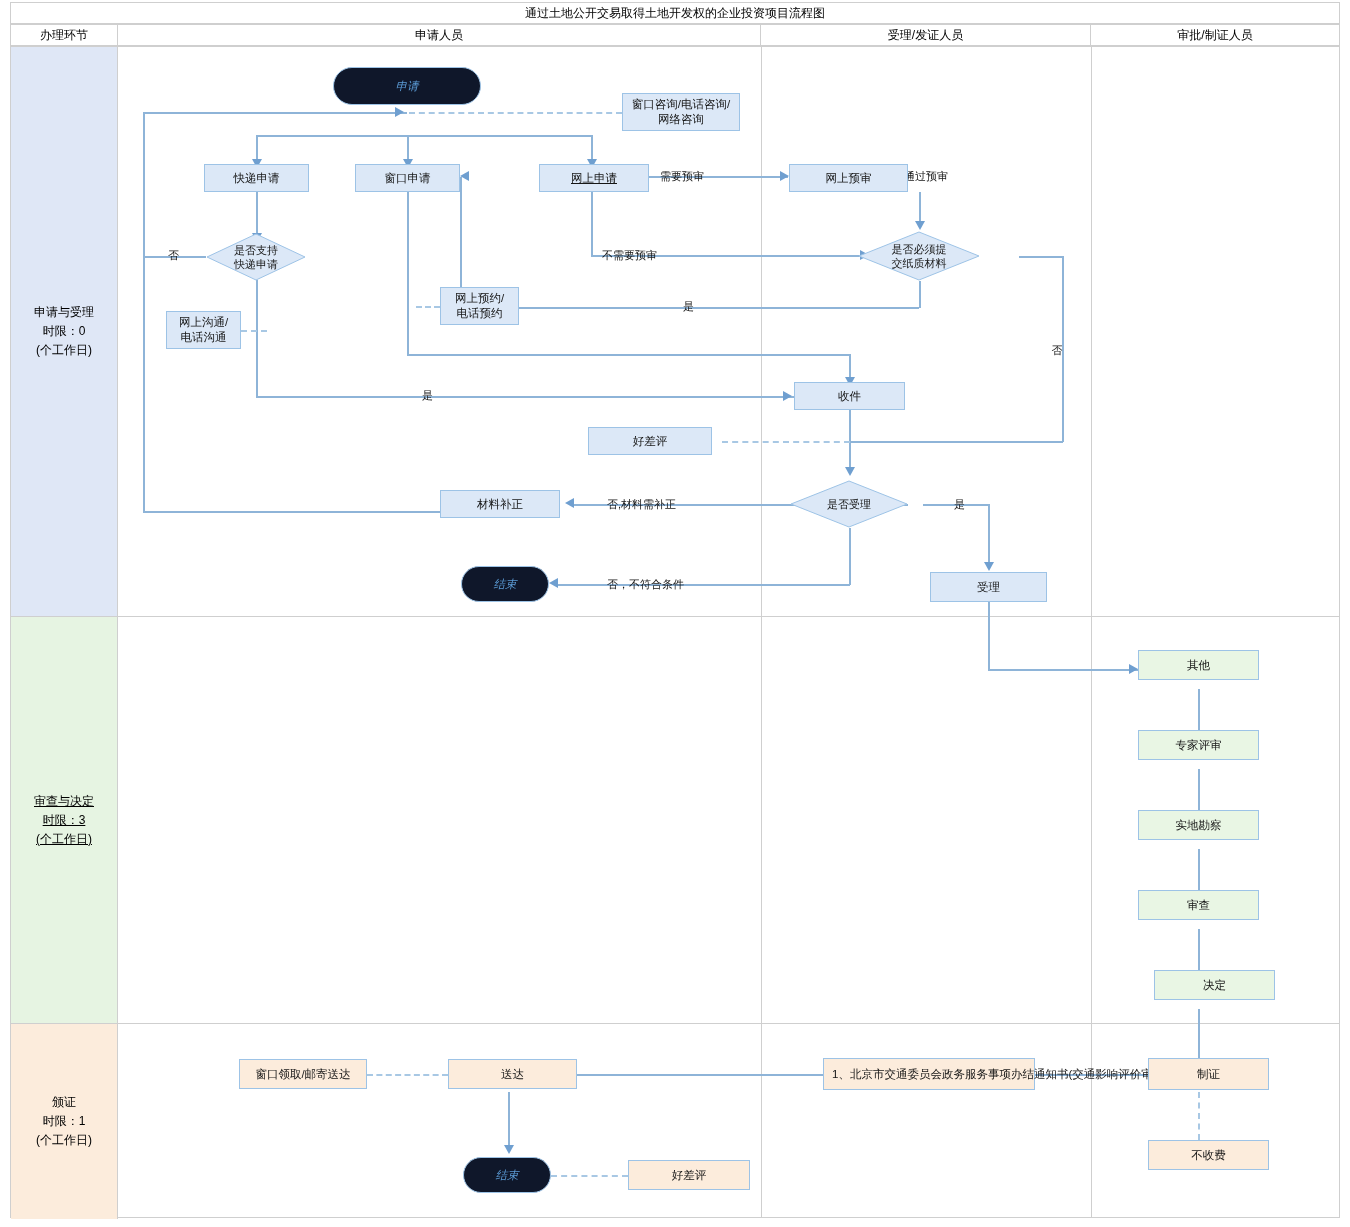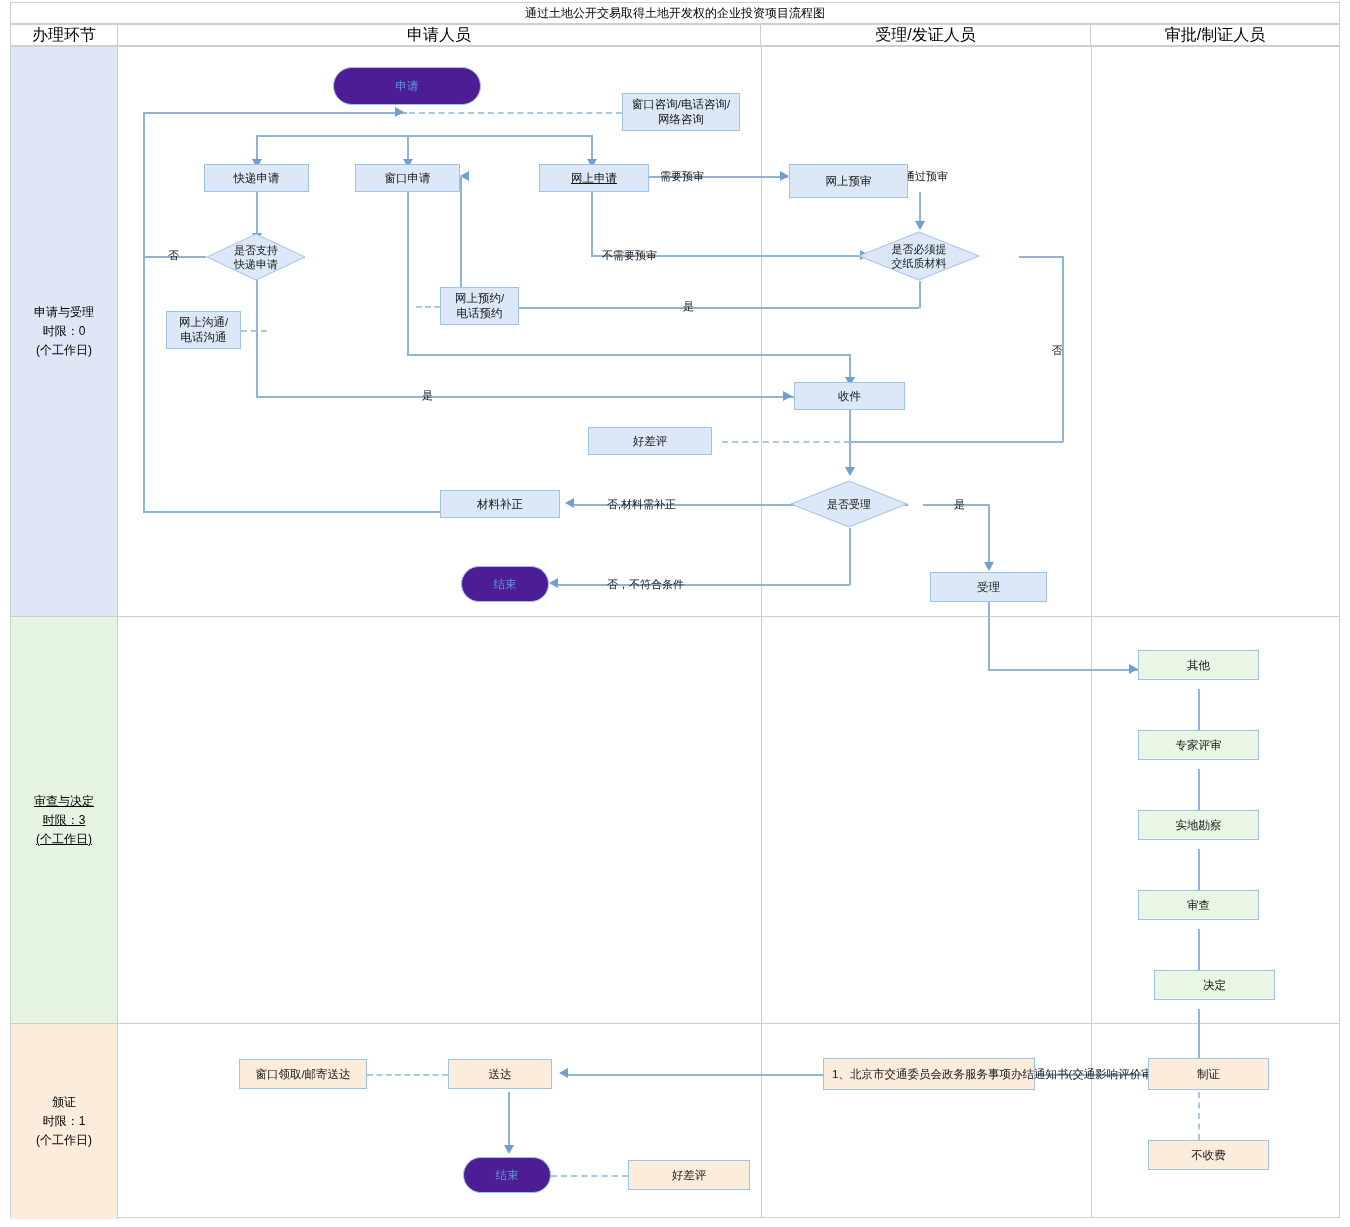--- a/index.html
+++ b/index.html
@@ -6,39 +6,39 @@
   body{font-family:"Liberation Sans","DejaVu Sans",sans-serif;}
   #page{position:relative;width:1350px;height:1227px;overflow:hidden;background:#fff;}
 
   
   .frame{position:absolute;border:1px solid #cfcfcf;box-sizing:border-box;}
   #title-bar{left:10px;top:2px;width:1330px;height:22px;display:flex;align-items:center;justify-content:center;}
   #title-bar .t{font-size:12px;color:#000;font-weight:normal;}
 
   #header-row{left:10px;top:24px;width:1330px;height:22px;}
   .hcell{position:absolute;top:0;height:100%;display:flex;align-items:center;justify-content:center;
-         font-size:16px;color:#000;box-sizing:border-box;border-right:1px solid #cfcfcf;}
+         font-size:12px;color:#000;box-sizing:border-box;border-right:1px solid #cfcfcf;}
   .hcell.last{border-right:none;}
 
   
   #body-area{left:10px;top:46px;width:1330px;height:1172px;}
   .lane{position:absolute;left:0;width:100%;box-sizing:border-box;border-bottom:1px solid #cfcfcf;}
   .lane.last{border-bottom:none;}
   .phase-cell{position:absolute;left:0;top:0;width:107px;height:100%;
         display:flex;align-items:center;justify-content:center;text-align:center;
         font-size:12px;line-height:19px;color:#000;box-sizing:border-box;border-right:1px solid #cfcfcf;}
   .vsep{position:absolute;top:0;height:100%;width:0;border-left:1px solid #cfcfcf;}
 
   
   .node{position:absolute;box-sizing:border-box;display:flex;align-items:center;justify-content:center;
         text-align:center;font-size:11.5px;line-height:15px;color:#161616;z-index:5;}
   .n-blue{background:#dce8f7;border:1px solid #9dc3e6;}
   .n-green{background:#e9f6e4;border:1px solid #9dc3e6;}
   .n-orange{background:#fcecdc;border:1px solid #9dc3e6;}
-  .n-term{background:#4c1d95;border:1.4px solid #9dc3e6;border-radius:22px;color:#5b9bd5;}
+  .n-term{background:#0f172a;border:1.4px solid #9dc3e6;border-radius:22px;color:#5b9bd5;font-style:italic;}
   .n-diamond{background:transparent;border:none;text-align:center;}
   .n-diamond .dlabel{position:relative;z-index:2;font-size:11px;line-height:14px;color:#161616;}
   .n-diamond svg{position:absolute;left:0;top:0;}
 
   
   .ln{position:absolute;background:#8eb4d8;z-index:2;}
   .lnh{height:1.5px;}
   .lnv{width:1.5px;}
   .dash-h{position:absolute;height:0;border-top:2px dashed #a8c8e4;z-index:2;}
   .dash-v{position:absolute;width:0;border-left:2px dashed #a8c8e4;z-index:2;}
@@ -211,21 +211,21 @@
 
     <div class="node n-blue" style="left:193px;top:117px;width:105px;height:28px;">
       <span>快递申请</span>
     </div>
     <div class="node n-blue" style="left:344px;top:117px;width:105px;height:28px;">
       <span>窗口申请</span>
     </div>
     <div class="node n-blue" style="left:528px;top:117px;width:110px;height:28px;text-decoration:underline;">
       <span>网上申请</span>
     </div>
-    <div class="node n-blue" style="left:778px;top:117px;width:119px;height:34px;">
+    <div class="node n-blue" style="left:778px;top:117px;width:119px;height:28px;">
       <span>网上预审</span>
     </div>
 
     <div class="node n-diamond" style="left:195px;top:186px;width:100px;height:48px;">
       <svg width="100" height="48">
         <polygon points="50,1 99,24 50,47 1,24" fill="#dce8f7" stroke="#9dc3e6" stroke-width="1"></polygon>
       </svg>
       <span class="dlabel" style="white-space:pre-line;">是否支持
 快递申请</span>
     </div>
@@ -299,21 +299,21 @@
     <div class="node n-orange" style="left:1137px;top:1011px;width:121px;height:32px;">
       <span>制证</span>
     </div>
     <div class="node n-orange" style="left:1137px;top:1093px;width:121px;height:30px;">
       <span>不收费</span>
     </div>
 
     <div class="node n-orange" style="left:228px;top:1012px;width:128px;height:30px;">
       <span>窗口领取/邮寄送达</span>
     </div>
-    <div class="node n-orange" style="left:437px;top:1012px;width:104px;height:30px;">
+    <div class="node n-orange" style="left:437px;top:1012px;width:129px;height:30px;">
       <span>送达</span>
     </div>
     <div class="node n-term" style="left:452px;top:1110px;width:88px;height:36px;">
       <span>结束</span>
     </div>
     <div class="node n-orange" style="left:617px;top:1113px;width:122px;height:30px;">
       <span>好差评</span>
     </div>
 
     <div class="elabel" style="left:649px;top:122px;">

